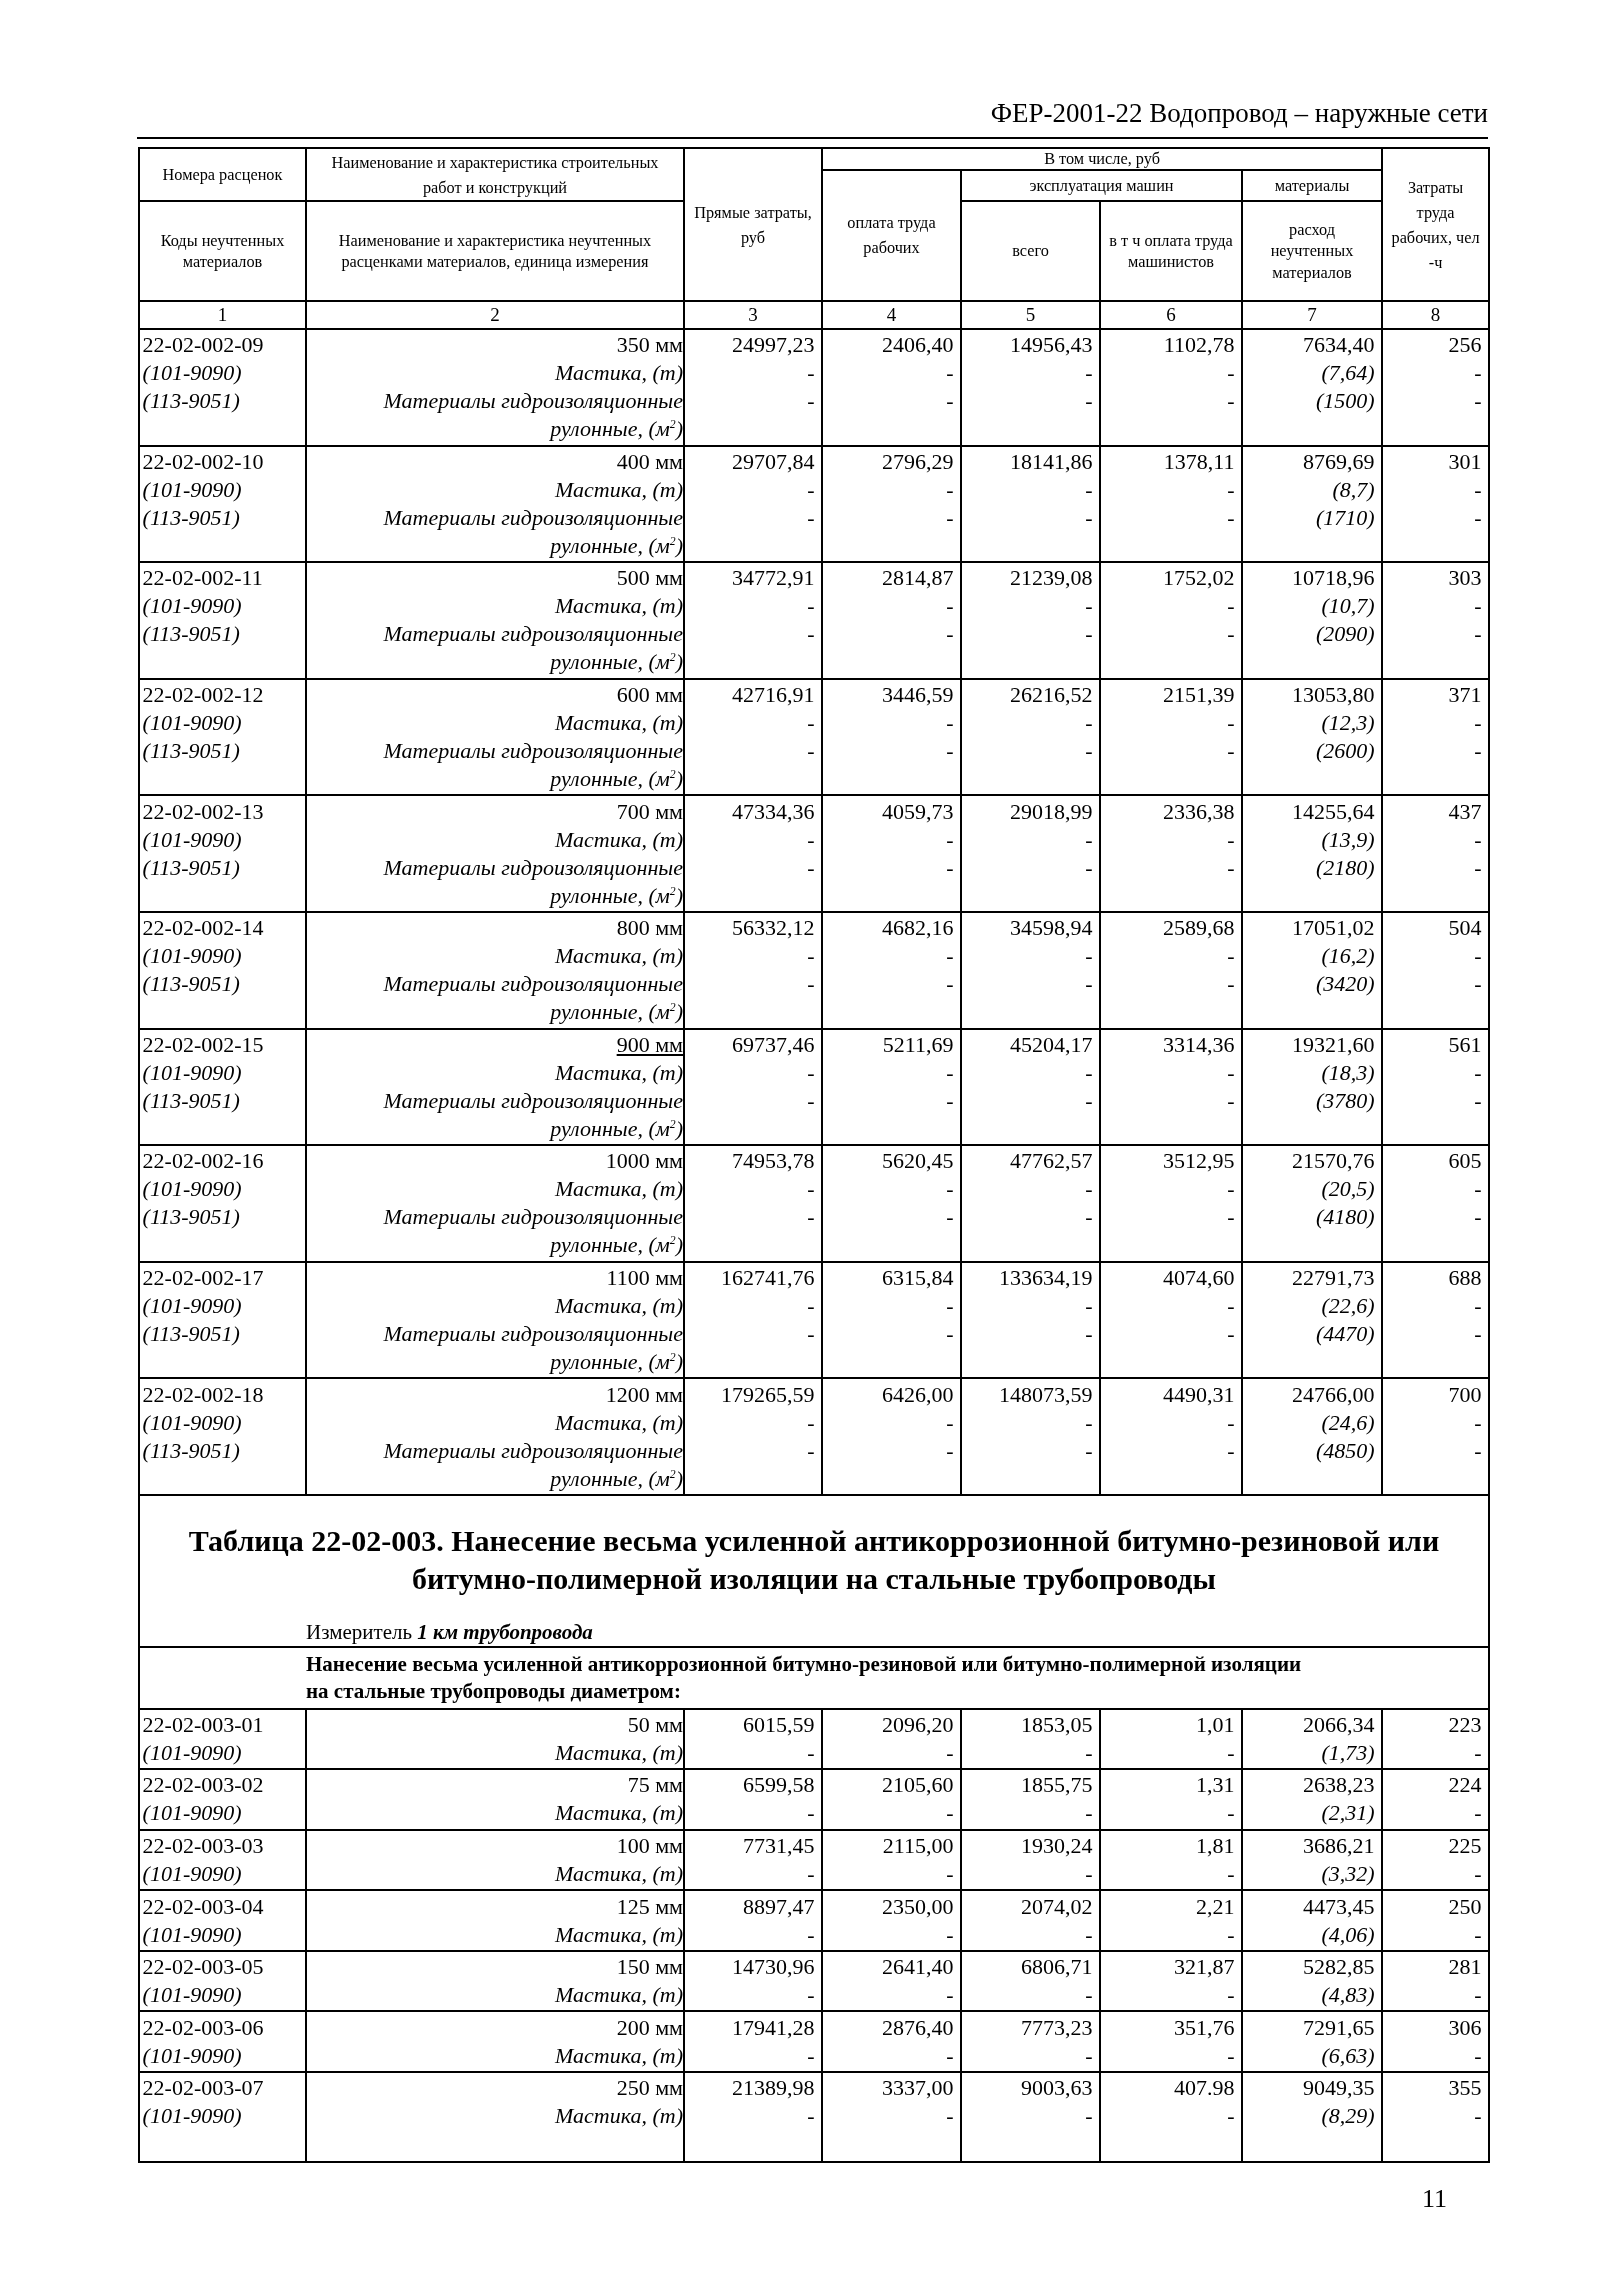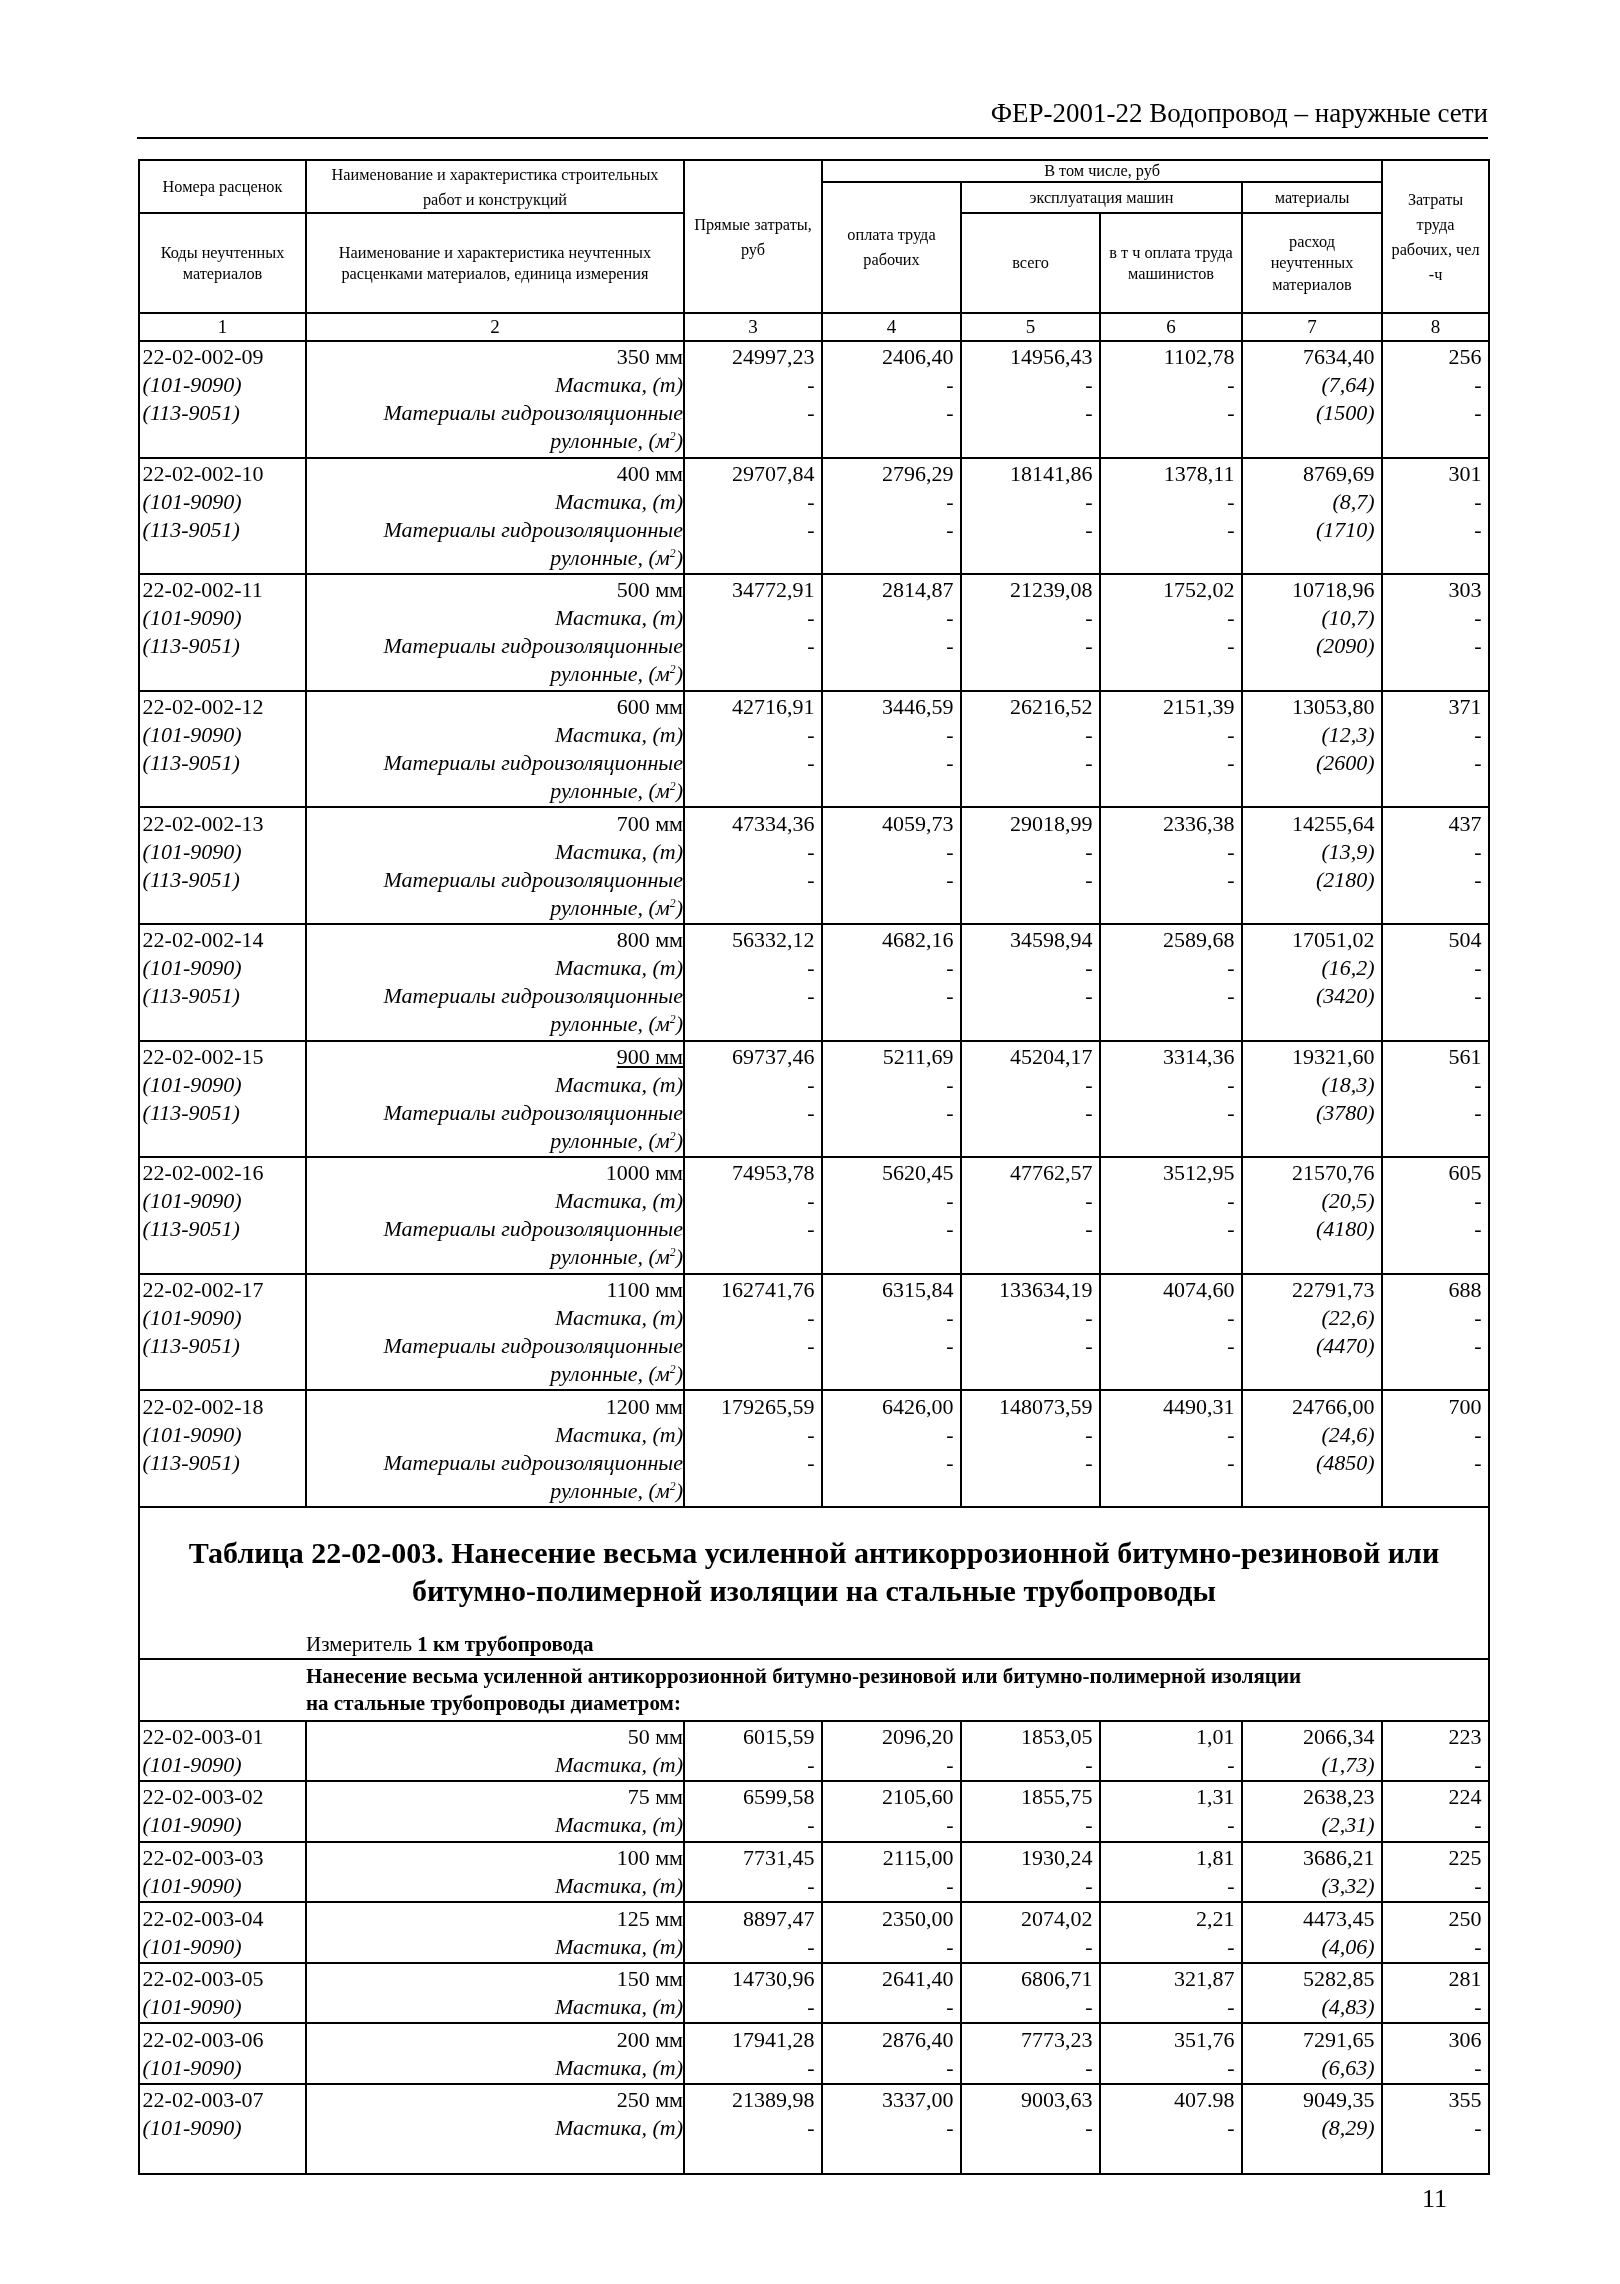--- a/index.html
+++ b/index.html
@@ -1,19 +1,19 @@
 <!DOCTYPE html>
 <html style="font-size:10.4px"><head>
 <meta charset="utf-8">
 <style>
   html, body { margin:0; padding:0; background:#fff; }
   body { width:1621px; height:2284px; position:relative; font-family:"Liberation Serif", serif; color:#000; }
   .page-header { position:absolute; left:137px; top:98px; width:1351px; height:39px; border-bottom:2.6px solid #000; }
   .page-header .title { position:absolute; right:0; top:0; font-size:27px; letter-spacing:0; }
-  table.main { position:absolute; left:138px; top:159px; width:1349px; border-collapse:collapse; table-layout:fixed; }
+  table.main { position:absolute; left:138px; top:147px; width:1349px; border-collapse:collapse; table-layout:fixed; }
   table.main td, table.main th { border:2px solid #000; padding:0 5.2px; vertical-align:top; font-weight:normal; }
   table.main col.c1 { width:167px; }
   table.main col.c2 { width:378px; }
   table.main col.c3 { width:138px; }
   table.main col.c4 { width:139px; }
   table.main col.c5 { width:139px; }
   table.main col.c6 { width:142px; }
   table.main col.c7 { width:140px; }
   table.main col.c8 { width:107px; }
   .hdr { font-size:16.3px; text-align:center; vertical-align:middle !important; line-height:25px; }
@@ -23,21 +23,21 @@
   .code div, .name div { white-space:nowrap; }
   .code { text-align:left; padding:1.3px 2.6px !important; }
   .name { text-align:right; padding:1.3px 0 0 9px !important; }
   .num { text-align:right; padding:1.3px 6.5px 0 0 !important; }
   .it { font-style:italic; }
   .wrap2 { margin-left:-9px; }
   .sup { font-size:11.7px; vertical-align:super; line-height:0; }
   .blk-row td { height:112px; }
   .section-title { border-left:2px solid #000 !important; border-right:2px solid #000 !important; border-top:2px solid #000 !important; border-bottom:none !important; text-align:center; font-weight:bold !important; font-size:30px; line-height:38px; padding:26px 0 14.3px 0 !important; }
   .measure { border-left:2px solid #000 !important; border-right:2px solid #000 !important; border-top:none !important; border-bottom:2px solid #000 !important; font-size:21px; padding:7.8px 0 1.3px 166px !important; }
-  .measure b { font-weight:bold; }
+  .measure b { font-weight:bold;font-style:italic; }
   .sub-caption { border-left:2px solid #000 !important; border-right:2px solid #000 !important; font-weight:bold !important; font-size:21px; line-height:27px; padding:2.6px 0 2.6px 166px !important; }
   .r2 td { height:55px; }
   .r2-last td { height:85px; }
   .page-number { position:absolute; right:174px; top:2184px; font-size:26px; }
 </style>
 </head>
 <body>
 
 <div class="page-header">
   <span class="title">ФЕР-2001-22 Водопровод – наружные сети</span>

